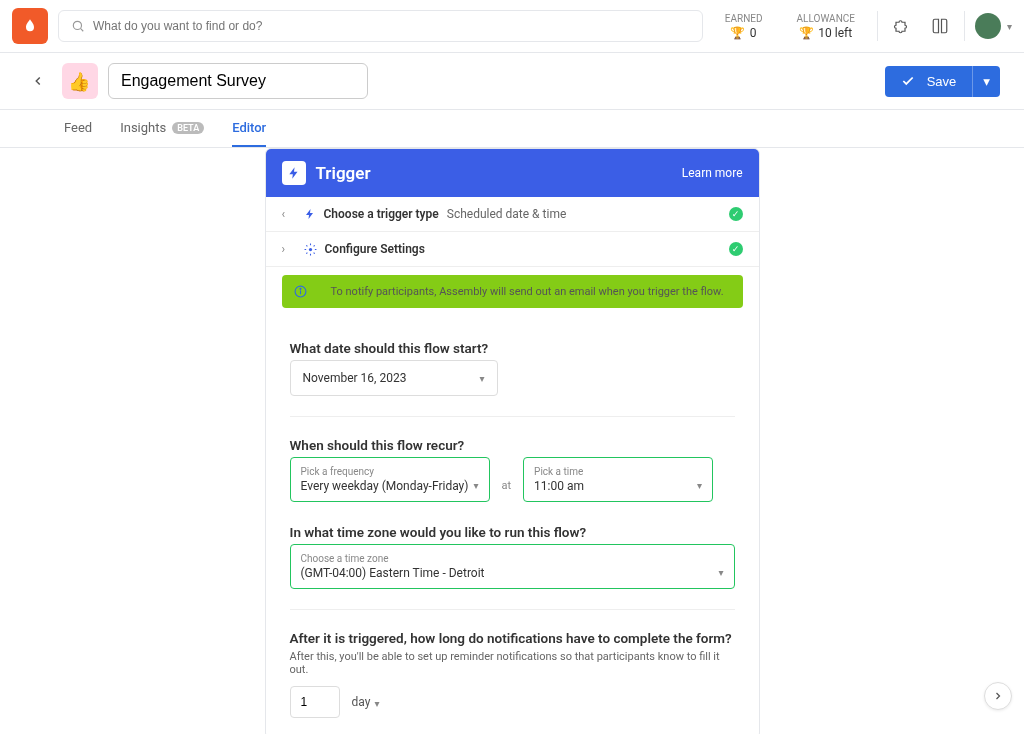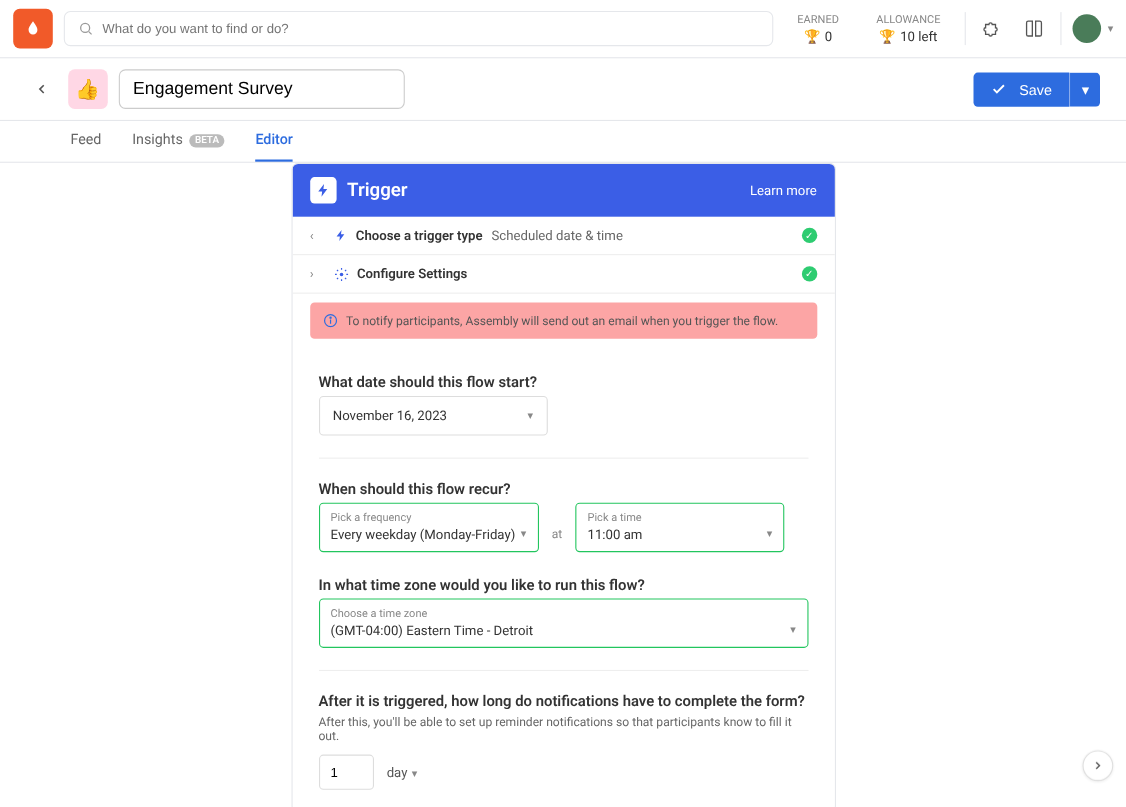--- a/index.html
+++ b/index.html
@@ -31,21 +31,21 @@
 .bolt { width: 24px; height: 24px; background: #fff; border-radius: 4px; display: flex; align-items: center; justify-content: center; color: #3b5ee6; }
 .card-title { font-size: 17px; font-weight: 600; }
 .learn { color: #fff; font-size: 12px; cursor: pointer; }
 .section-row { display: flex; align-items: center; padding: 10px 16px; border-bottom: 1px solid #eee; gap: 8px; font-size: 12px; }
 .chev { color: #888; width: 14px; }
 .bolt-sm { color: #3b5ee6; }
 .gear-sm { color: #3b5ee6; }
 .section-label { font-weight: 600; }
 .section-val { color: #666; }
 .check { margin-left: auto; width: 14px; height: 14px; border-radius: 50%; background: #2ecc71; color: #fff; display: flex; align-items: center; justify-content: center; font-size: 9px; }
-.infobox { background: #fca5a5; color: #555; padding: 10px 12px; border-radius: 4px; margin: 8px 16px; display: flex; gap: 8px; font-size: 11px; align-items: center; }
+.infobox { background: #84cc16; color: #555; padding: 10px 12px; border-radius: 4px; margin: 8px 16px; display: flex; gap: 24px; font-size: 11px; align-items: center; }
 .info-icn { color: #2d6cdf; }
 .card-body { padding: 10px 24px 20px; }
 .q { font-size: 13.5px; font-weight: 600; margin: 14px 0 4px; }
 .helper { font-size: 11px; color: #666; margin-bottom: 10px; }
 .select { border: 1px solid #ddd; border-radius: 4px; padding: 10px 12px; font-size: 12px; display: flex; justify-content: space-between; align-items: center; cursor: pointer; background: #fff; }
 .select.w180 { width: 208px; }
 .row { display: flex; align-items: flex-end; gap: 12px; }
 .minilabel { font-size: 10px; color: #888; padding: 4px 0 2px 12px; position: relative; top: 0; }
 .sel-outlined { border: 1px solid #22c55e; border-radius: 4px; padding: 4px 10px 8px; min-width: 200px; position: relative; }
 .sel-outlined .minilabel { padding-left: 0; }

